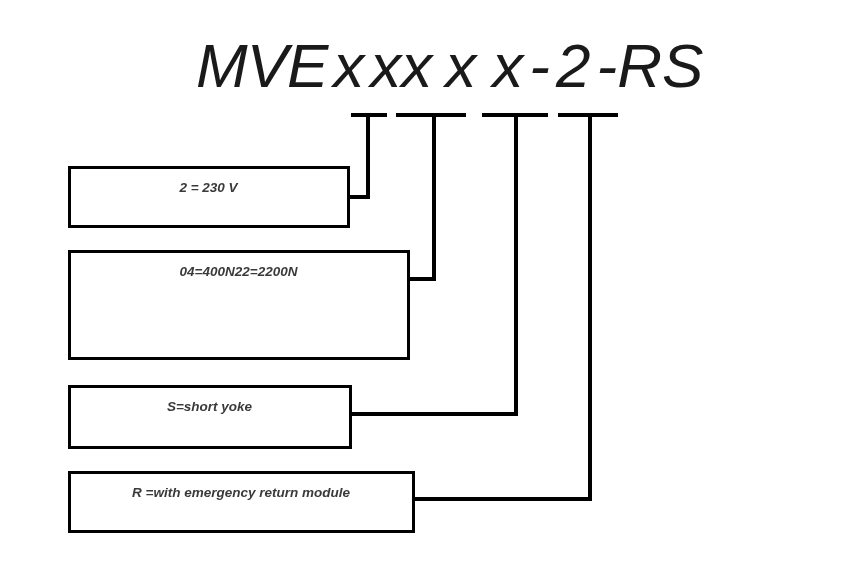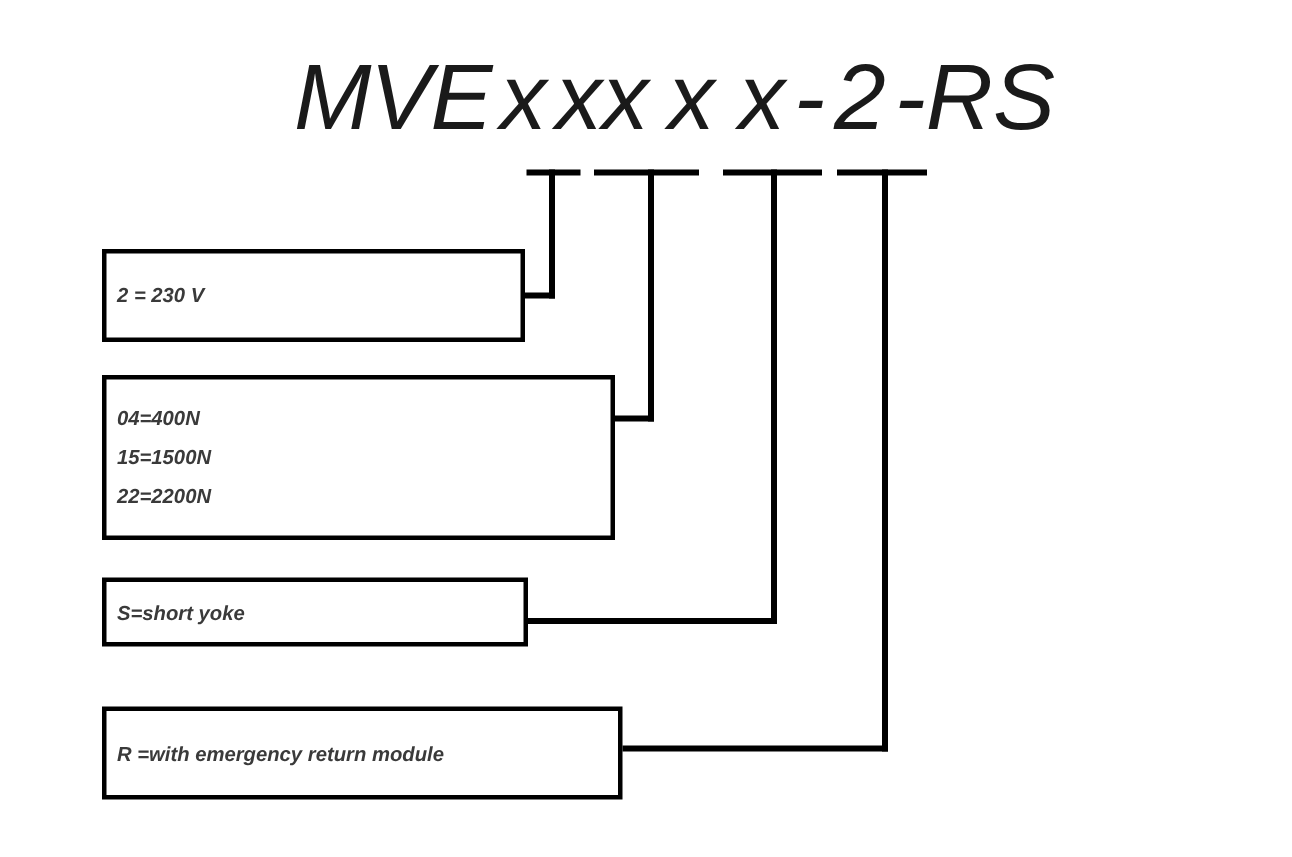--- a/index.html
+++ b/index.html
@@ -55,33 +55,33 @@
   }
 
   
   .box {
     position: absolute;
     border: 3px solid #000000;
     background: #ffffff;
     box-sizing: border-box;
     padding: 6px 8px 6px 7px;
     display: flex;
-    flex-direction: column;
+    flex-direction: row;
     justify-content: center;
   }
   .box .line {
     font-size: 13.5px;
     line-height: 25px;
     color: #3a3a3a;
     white-space: nowrap;
     font-weight: 600;
   }
   #box-voltage { left: 68px; top: 166px; width: 282px; height: 62px; }
   #box-force   { left: 68px; top: 250px; width: 342px; height: 110px; }
-  #box-yoke    { left: 68px; top: 385px; width: 284px; height: 46px; }
+  #box-yoke    { left: 68px; top: 385px; width: 284px; height: 64px; }
   #box-return  { left: 68px; top: 471px; width: 347px; height: 62px; }
 
   #box-voltage .line { line-height: 26px; }
   #box-force .line { line-height: 26px; }
 </style>
 </head>
 <body>
 
 <div id="canvas">
 
@@ -105,21 +105,20 @@
 
   <div class="vline" style="left:588px; top:113px; height:388px;"></div>
   <div class="hline" style="left:355px; top:497px; width:237px;"></div>
 
   <div class="box" id="box-voltage">
     <div class="line">2 = 230 V</div>
   </div>
 
   <div class="box" id="box-force">
     <div class="line">04=400N</div>
-    <div class="line">15=1500N</div>
     <div class="line">22=2200N</div>
   </div>
 
   <div class="box" id="box-yoke">
     <div class="line">S=short yoke</div>
   </div>
 
   <div class="box" id="box-return">
     <div class="line">R =with emergency return module</div>
   </div>

